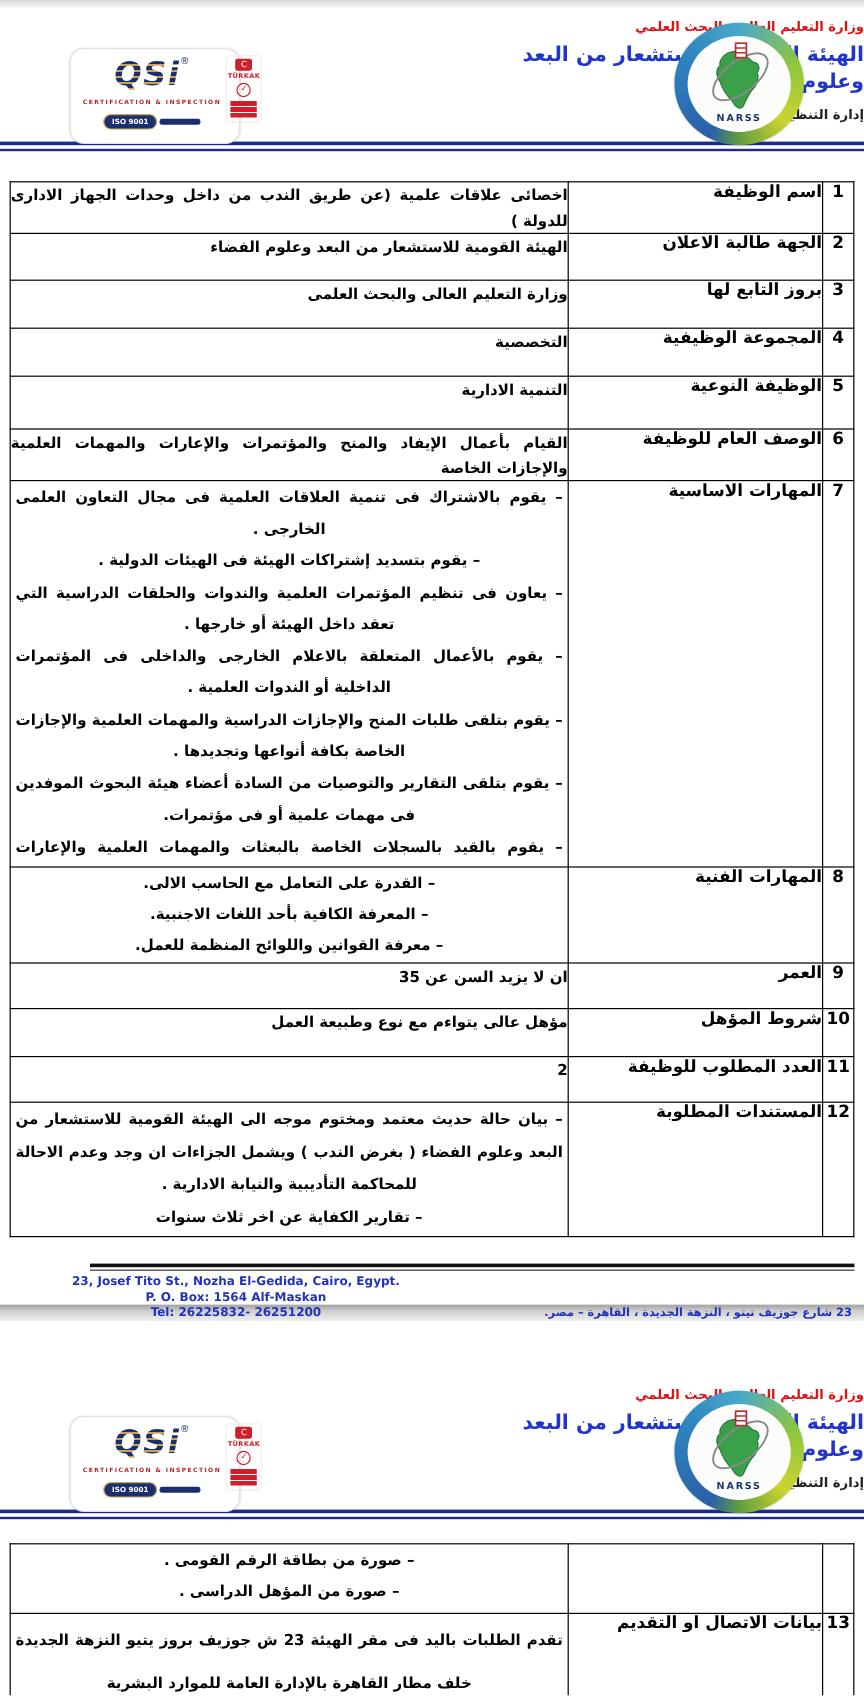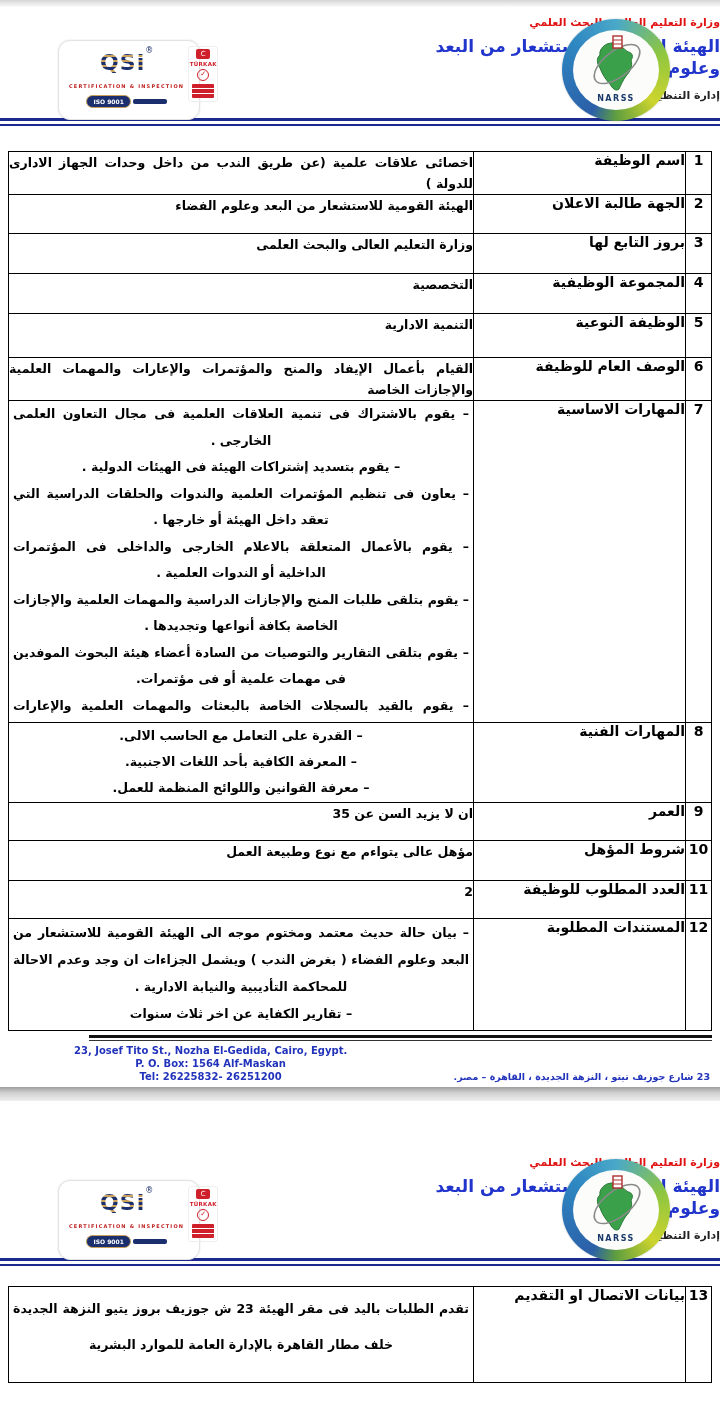--- a/index.html
+++ b/index.html
@@ -19,21 +19,21 @@
   .p2pad{padding-top:46px;}
   .center-txt{position:absolute;left:0;right:0;top:9px;text-align:right;direction:rtl;}
   .ministry{color:#e01212;font-weight:bold;font-size:11px;margin:0 0 6px;}
   .authority{color:#2135cc;font-weight:bold;font-size:17px;line-height:22px;margin:0;}
   .dept{color:#222;font-weight:bold;font-size:11px;margin:10px 0 0;}
 
   .qsi{position:absolute;left:58px;top:33px;width:142px;height:80px;background:#fff;
        border:1px solid #e3e3e3;border-radius:12px;box-shadow:0 0 2px rgba(0,0,0,.12);
        display:flex;padding:5px 6px 4px 10px;box-sizing:border-box;}
   .qsi-left{flex:1;display:flex;flex-direction:column;align-items:center;}
-  .qsi-word{font-weight:900;font-size:22px;line-height:34px;letter-spacing:1px;
+  .qsi-word{font-weight:900;font-style:italic;font-size:27px;line-height:34px;letter-spacing:1px;
        color:transparent;background:repeating-linear-gradient(0deg,#1b2f6e 0 3px,#c9a15a 3px 5px);
        -webkit-background-clip:text;background-clip:text;}
   .qsi-reg{font-size:8px;color:#1b2f6e;vertical-align:top;font-style:normal;}
   .qsi-cert{font-size:5px;letter-spacing:1.2px;color:#c02222;font-weight:bold;margin-top:3px;white-space:nowrap;}
   .iso-row{display:flex;align-items:center;margin-top:6px;}
   .iso-pill{background:#1b2f6e;color:#fff;font-size:6px;font-weight:bold;border-radius:7px;
        padding:2px 6px;border:1px solid #c9a15a;white-space:nowrap;}
   .iso-bar{height:5px;width:34px;background:#1b2f6e;border-radius:2px;margin-left:2px;}
   .turkak{width:30px;height:56px;border:1px solid #eee;border-radius:3px;margin-left:4px;
        display:flex;flex-direction:column;align-items:center;padding:2px 1px;box-sizing:border-box;}
@@ -67,21 +67,21 @@
   .cellwrap{overflow:hidden;}
   .b{margin:0;padding:0 4px;text-align:justify;text-align-last:center;font-weight:bold;
      font-size:12.5px;line-height:26.5px;}
   .b8{line-height:26px;}
   .b12{line-height:27px;}
   .bc{line-height:26px;}
   .r13p{margin:0;padding:4px 4px 0;text-align:justify;text-align-last:center;font-weight:bold;
      font-size:12.5px;line-height:36px;}
 
   
-  .footer{position:absolute;bottom:0;left:14px;right:0;height:52px;}
+  .footer{position:absolute;bottom:0;left:0;right:0;height:34px;}
   .f-line{margin:0 8px 0 75px;height:2px;border-top:3px solid #111;border-bottom:1px solid #333;}
   .f-cols{display:flex;justify-content:space-between;padding:3px 10px 0 60px;}
   .f-en{color:#2233bb;font-size:10px;font-weight:bold;text-align:center;line-height:13px;}
   .f-ar{color:#2233bb;font-size:9.5px;font-weight:bold;text-align:left;direction:rtl;
         line-height:13px;white-space:pre-wrap;}
 </style>
 </head>
 <body>
 
 <div class="top-edge"></div>
@@ -276,20 +276,30 @@
           <div class="narss-name">NARSS</div>
         </div>
       </div>
     </div>
   </div>
 
   <div class="dbl"></div>
 
   <table class="main">
     <tbody>
+        <tr style="height:58px">
+      <td class="no"></td>
+      <td class="lbl"></td>
+      <td class="val">
+        <div class="cellwrap" style="max-height:56px">
+          <p class="b bc">– صورة من بطاقة الرقم القومى .</p>
+          <p class="b bc">– صورة من المؤهل الدراسى .</p>
+        </div>
+      </td>
+    </tr>
     <tr style="height:96px">
       <td class="no">13</td>
       <td class="lbl">بيانات الاتصال او التقديم</td>
       <td class="val">
         <p class="r13p">تقدم الطلبات باليد فى مقر الهيئة 23 ش جوزيف بروز يتيو النزهة الجديدة خلف مطار القاهرة بالإدارة العامة للموارد البشرية</p>
       </td>
     </tr>
   </tbody>
     </table>
 </div>

